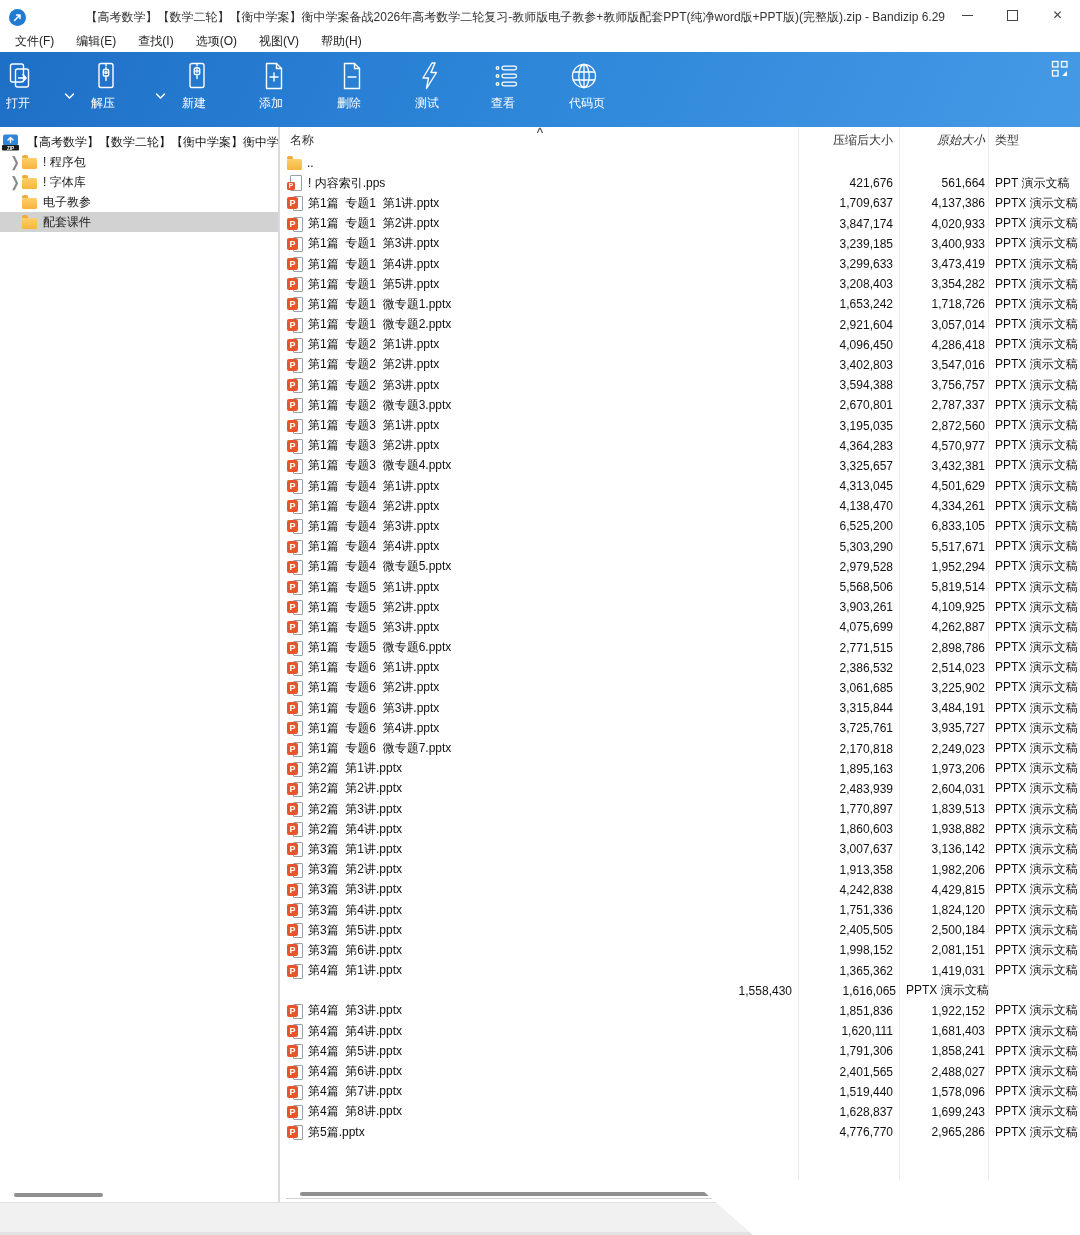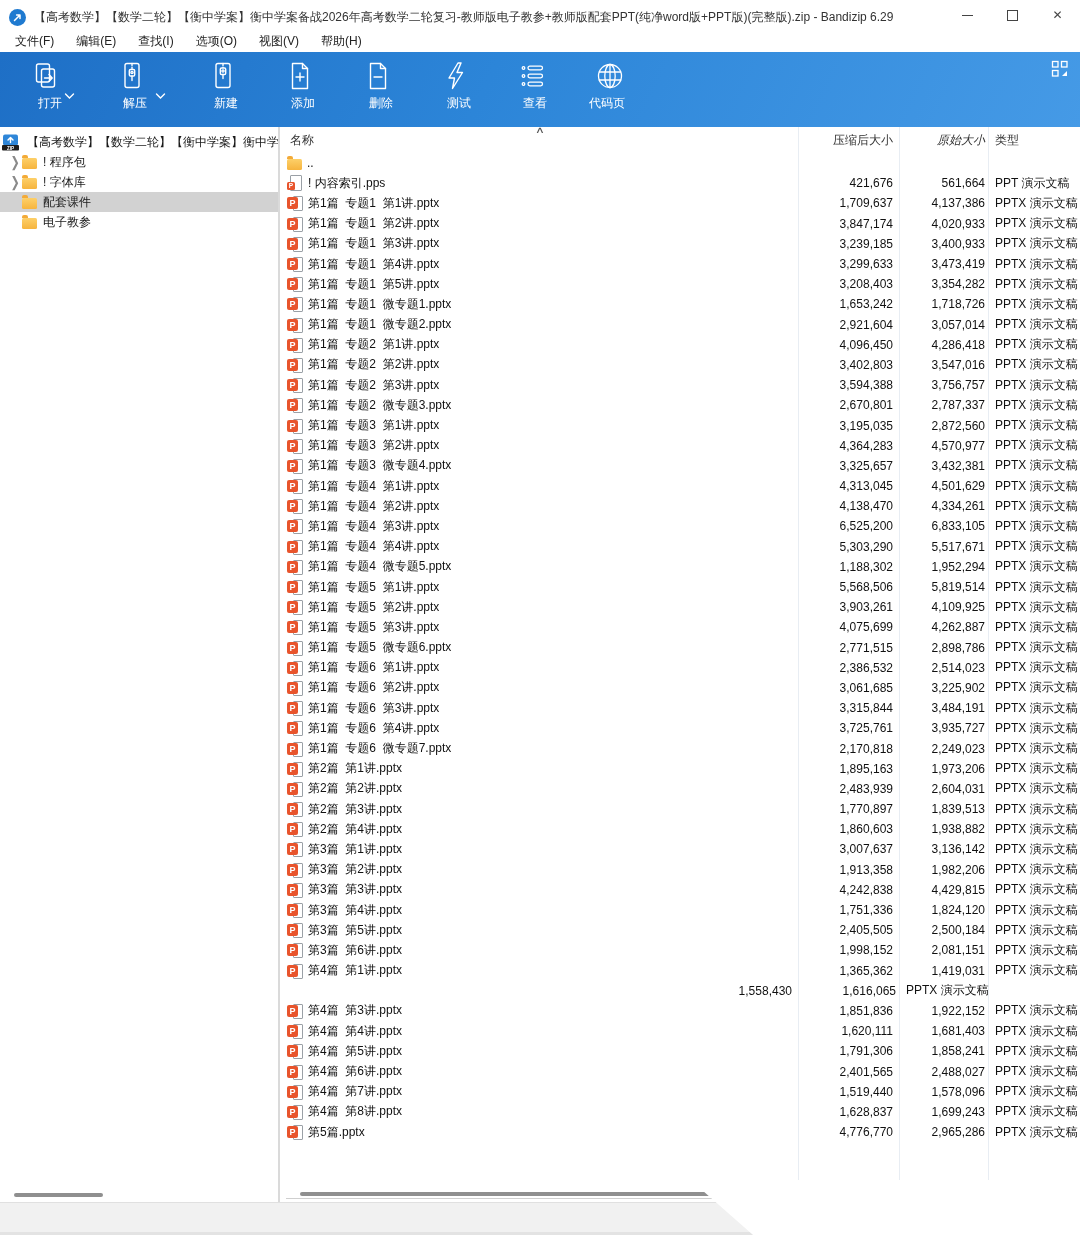--- a/index.html
+++ b/index.html
@@ -8,35 +8,35 @@
 
   
   .artifact-orange{position:absolute;left:30px;top:0;width:27px;height:5px;background:#f2992e;}
   .artifact-tab{position:absolute;left:86px;top:0;width:182px;height:7px;background:#efefef;
     border:1px solid #c9c9c9;border-bottom:none;border-radius:7px 7px 0 0;}
 
   
   .titlebar{position:absolute;left:0;top:0;width:100%;height:30px;display:flex;align-items:center;background:#fff;}
   .app-logo{width:17px;height:17px;border-radius:50%;background:#1f7ad0;margin:4px 8px 0 9px;position:relative;flex:none;}
   .app-logo svg{position:absolute;left:2px;top:2px;}
-  .title-text{font-size:12px;color:#333;white-space:nowrap;overflow:hidden;flex:1;margin-top:4px;}
+  .title-text{font-size:12px;color:#333;white-space:nowrap;overflow:hidden;flex:1;margin-top:4px;text-align:right;}
   .win-controls{display:flex;flex:none;height:30px;}
   .win-btn{width:45px;height:30px;display:flex;align-items:center;justify-content:center;color:#444;}
   .glyph-min{width:11px;height:1px;background:#444;}
   .glyph-max{width:9px;height:9px;border:1px solid #444;}
   .glyph-close{font-size:12px;color:#444;}
 
   
   .menubar{position:absolute;left:0;top:30px;width:100%;height:22px;display:flex;align-items:center;background:#fff;padding-left:4px;}
   .menu-item{font-size:12px;color:#222;padding:0 11px;white-space:pre;}
 
   
   .toolbar{position:absolute;left:0;top:52px;width:100%;height:75px;
     background:linear-gradient(115deg,#1e6fc6 0%,#2c85d8 45%,#459ae6 100%);}
-  .tb-btn{position:absolute;top:6px;width:56px;height:64px;display:flex;flex-direction:column;align-items:flex-end;}
+  .tb-btn{position:absolute;top:6px;width:56px;height:64px;display:flex;flex-direction:column;align-items:flex-start;}
   .tb-icon{height:36px;display:flex;align-items:center;justify-content:center;}
   .tb-label{font-size:12px;color:#fff;margin-top:1px;white-space:pre;}
   .tb-chevron{position:absolute;top:40px;}
   .grid-toggle{position:absolute;right:11px;top:8px;width:18px;height:18px;}
 
   
   .sidebar{position:absolute;left:0;top:127px;width:278px;height:1076px;background:#fff;overflow:hidden;}
   .splitter{position:absolute;left:278px;top:127px;width:2px;height:1076px;background:#dadada;}
   .tree-row{position:relative;height:20px;display:flex;align-items:center;font-size:12px;white-space:pre;}
   .tree-row.selected{background:#d2d2d2;}
@@ -254,29 +254,29 @@
     <div class="tree-row tree-child">
       <span class="tree-exp">❯</span>
       <span class="icon-folder"></span>
       <span class="tree-label">! 程序包</span>
     </div>
     <div class="tree-row tree-child">
       <span class="tree-exp">❯</span>
       <span class="icon-folder"></span>
       <span class="tree-label">! 字体库</span>
     </div>
+    <div class="tree-row tree-child">
+      <span class="tree-exp blank">❯</span>
+      <span class="icon-folder"></span>
+      <span class="tree-label">电子教参</span>
+    </div>
     <div class="tree-row tree-child selected">
       <span class="tree-exp blank">❯</span>
       <span class="icon-folder"></span>
       <span class="tree-label">配套课件</span>
-    </div>
-    <div class="tree-row tree-child">
-      <span class="tree-exp blank">❯</span>
-      <span class="icon-folder"></span>
-      <span class="tree-label">电子教参</span>
     </div>
   </div>
 
   <div class="splitter"></div>
 
   <div class="filelist">
     <div class="col-sep sep1"></div>
     <div class="col-sep sep2"></div>
     <div class="col-sep sep3"></div>
     <div class="list-header">
@@ -402,21 +402,21 @@
           <div class="cell-type">PPTX 演示文稿</div>
         </div>
         <div class="frow">
           <div class="cell-name"><span class="ficon pptx"></span><span>第1篇  专题4  第4讲.pptx</span></div>
           <div class="cell-num cn2">5,303,290</div>
           <div class="cell-num cn3">5,517,671</div>
           <div class="cell-type">PPTX 演示文稿</div>
         </div>
         <div class="frow">
           <div class="cell-name"><span class="ficon pptx"></span><span>第1篇  专题4  微专题5.pptx</span></div>
-          <div class="cell-num cn2">1,188,302</div>
+          <div class="cell-num cn2">2,979,528</div>
           <div class="cell-num cn3">1,952,294</div>
           <div class="cell-type">PPTX 演示文稿</div>
         </div>
         <div class="frow">
           <div class="cell-name"><span class="ficon pptx"></span><span>第1篇  专题5  第1讲.pptx</span></div>
           <div class="cell-num cn2">5,568,506</div>
           <div class="cell-num cn3">5,819,514</div>
           <div class="cell-type">PPTX 演示文稿</div>
         </div>
         <div class="frow">

